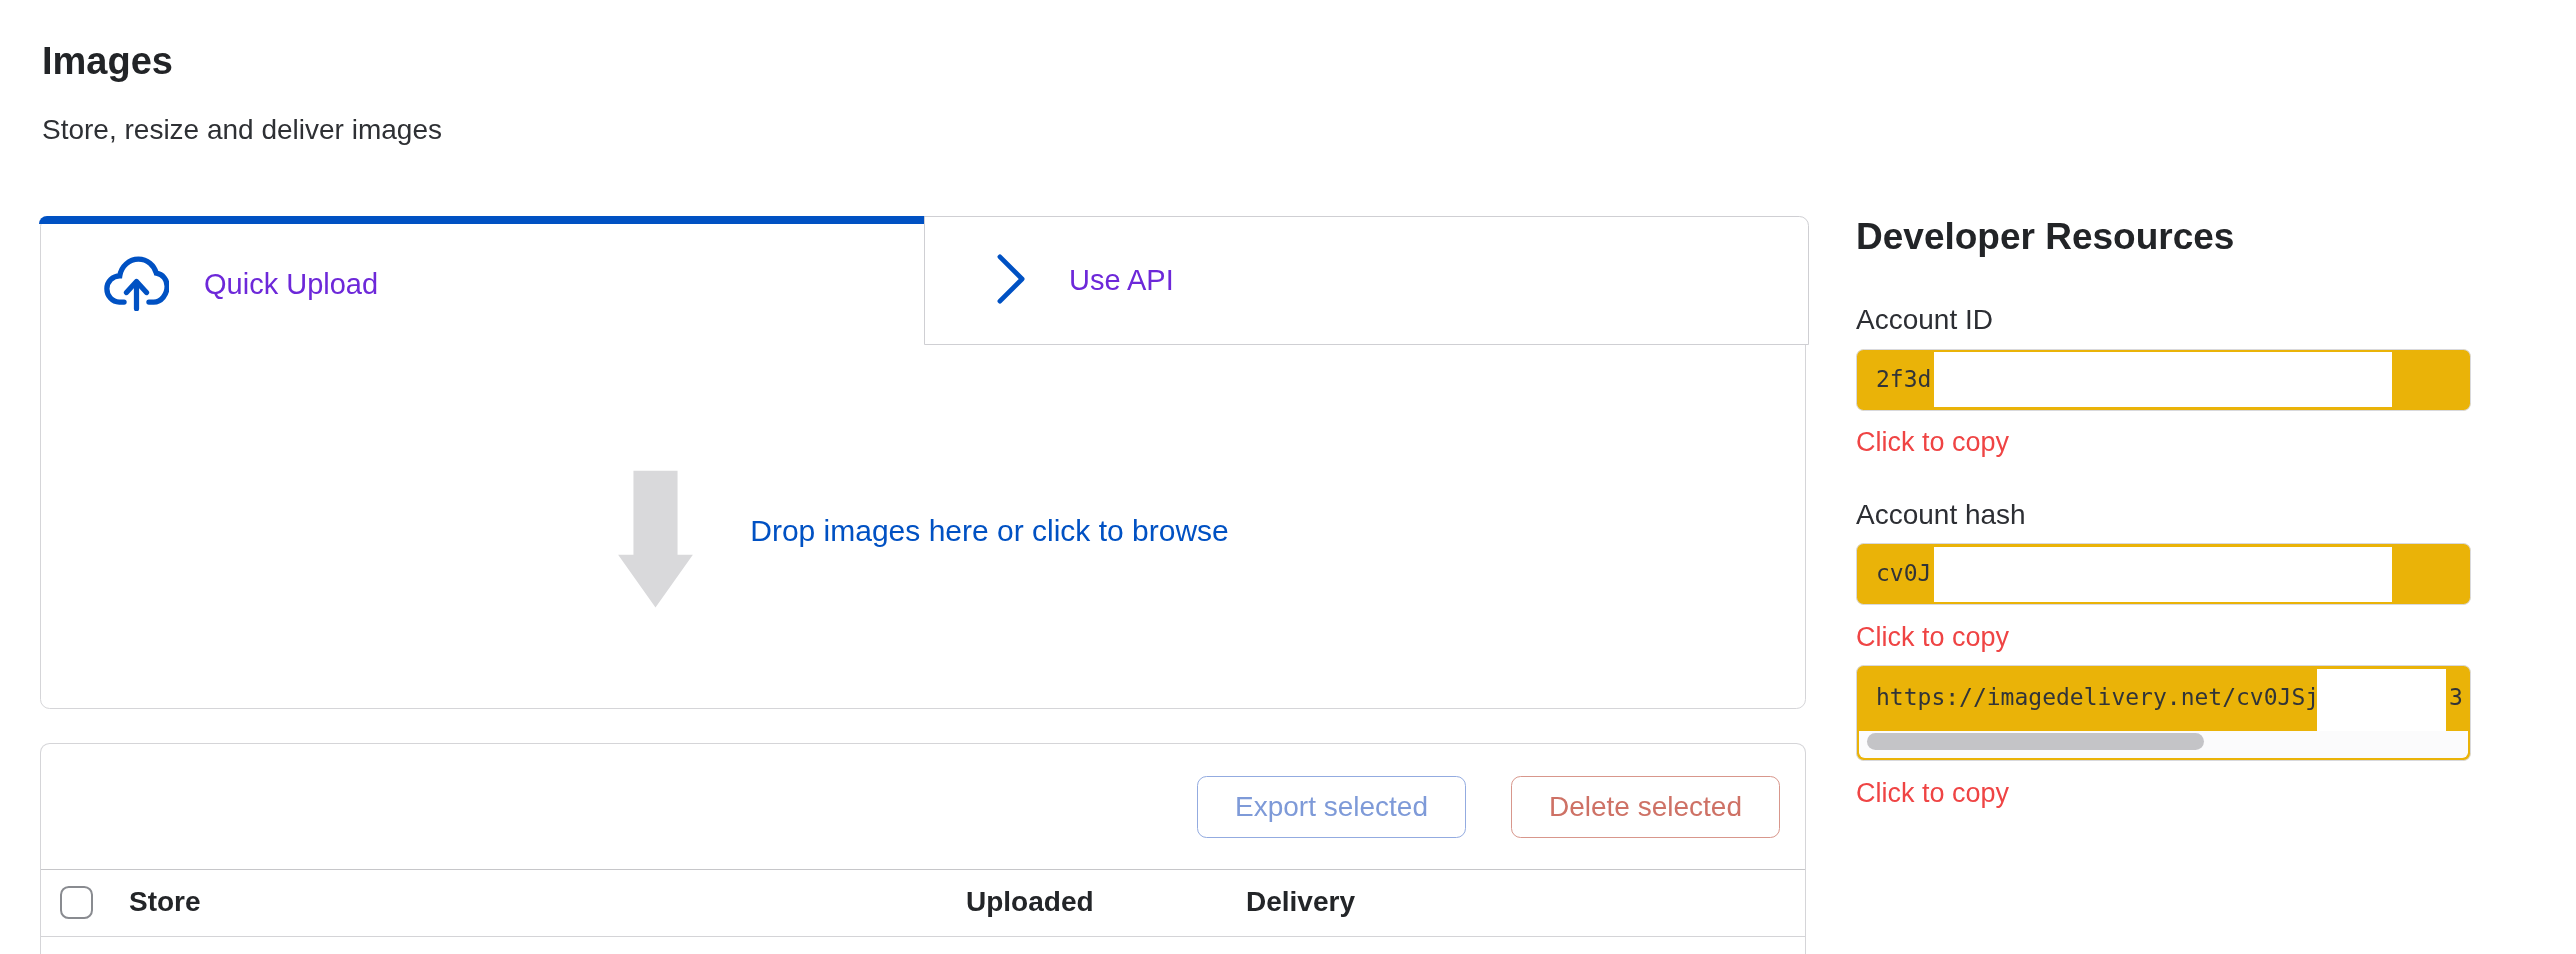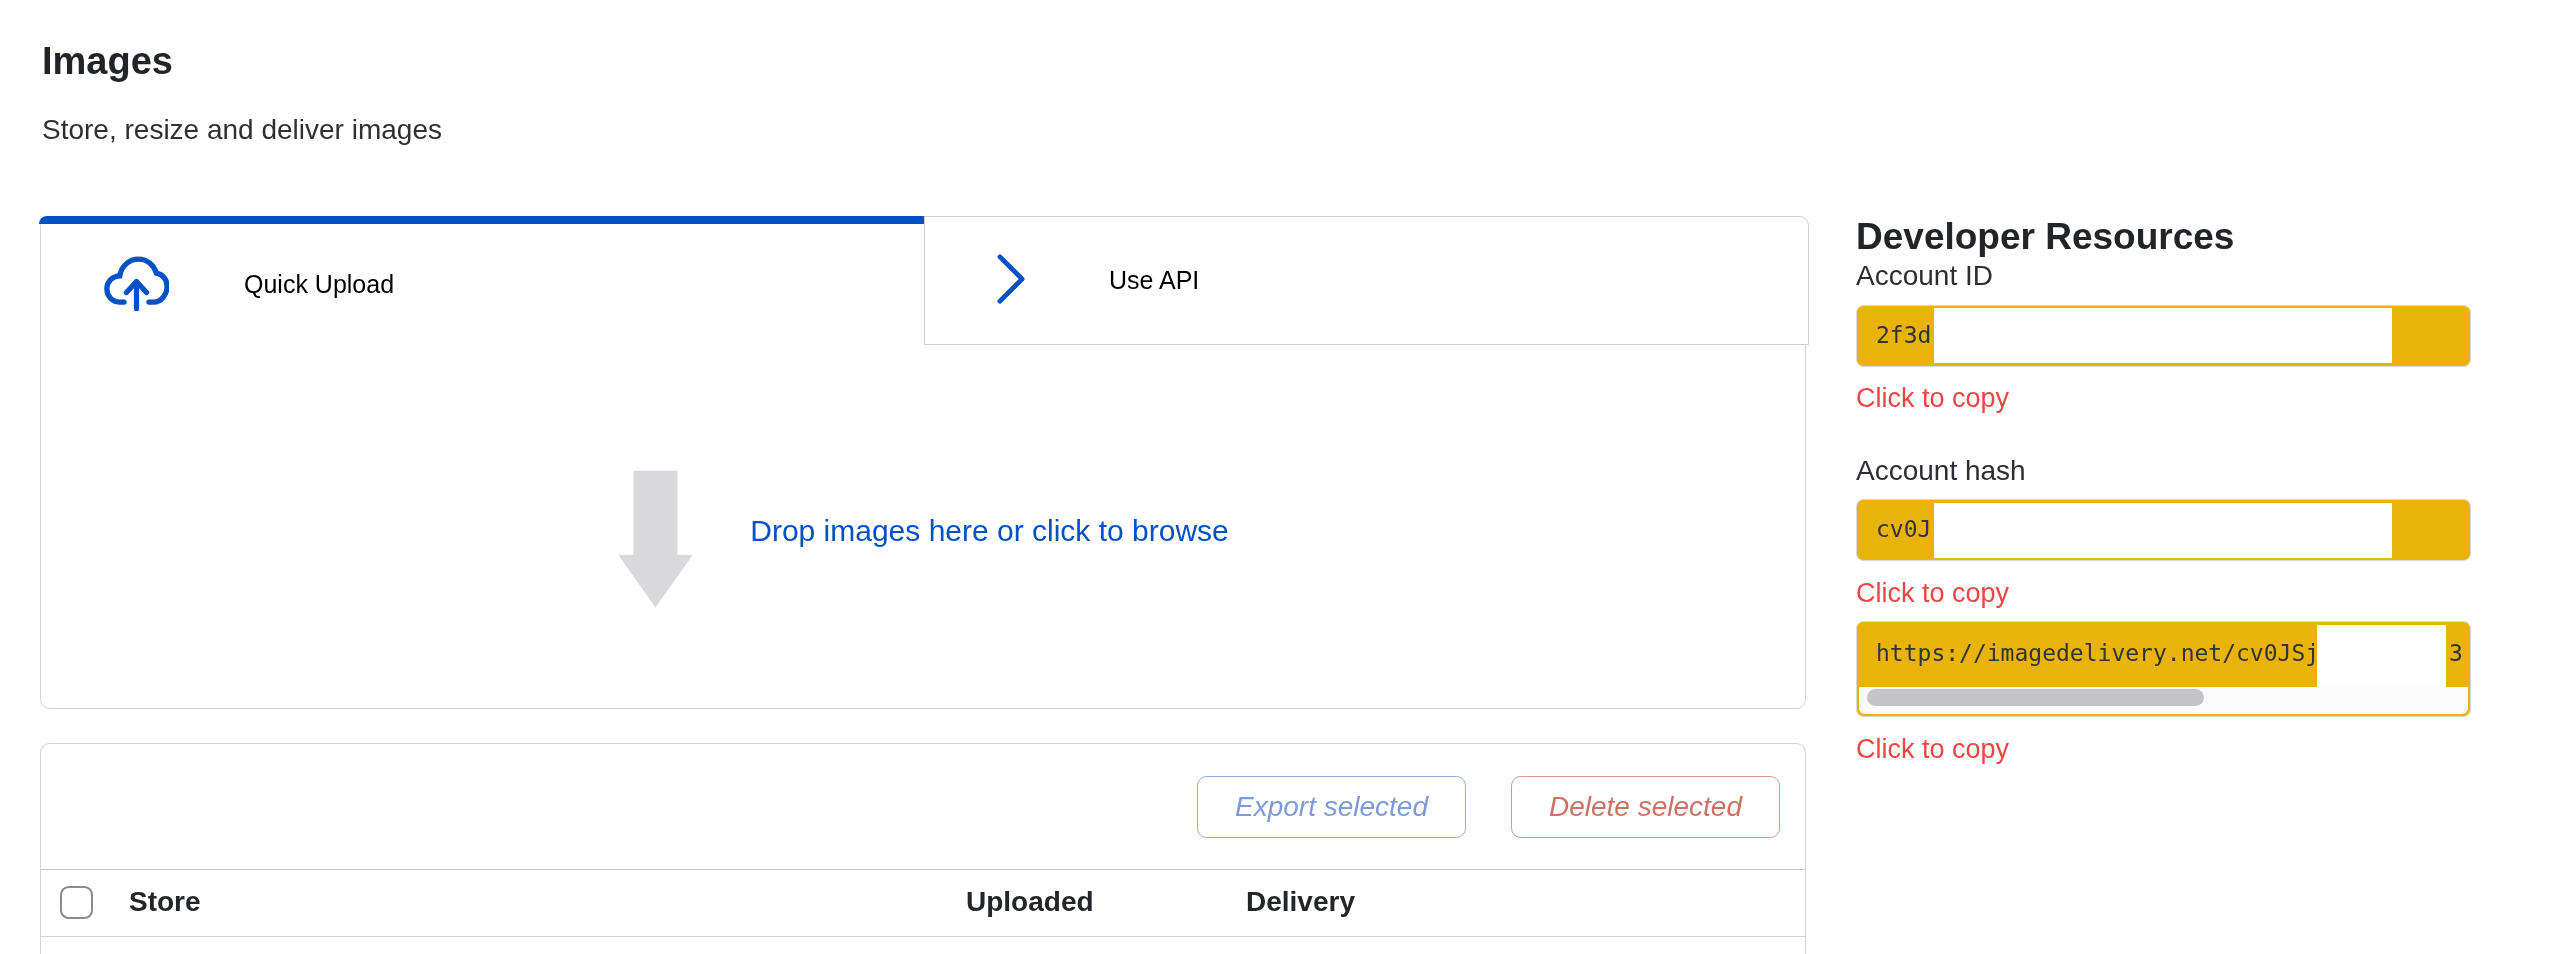--- a/index.html
+++ b/index.html
@@ -12,48 +12,48 @@
   
   .upload-panel { position:absolute; left:40px; top:217px; width:1766px; height:492px;
                   border:1.9px solid #d5d5d8; border-radius:9.6px; background:#fff; }
   .tab-active-bar { position:absolute; left:-1.9px; top:-1.9px; width:887px; height:7.7px;
                     background:#0051c3; border-top-left-radius:9.6px; }
   .tab-quick { position:absolute; left:0; top:5.8px; width:883px; height:121px;
                display:flex; align-items:center; padding-left:63px; gap:35px; cursor:pointer; }
   .tab-api   { position:absolute; left:883px; top:-1.9px; width:885px; height:129px;
                border:1.9px solid #cfcfd3; border-top-right-radius:9.6px; background:#fff;
                display:flex; align-items:center; padding-left:71px; gap:42px; cursor:pointer; }
-  .tab-label { font-size:25px; color:#000000;margin-left:40px; }
+  .tab-label { font-size:29px; color:#6d28d9; }
 
   .dropzone { position:absolute; left:0; top:127px; right:0; bottom:0;
               display:flex; align-items:center; justify-content:center; gap:56px; cursor:pointer; }
   .drop-arrow { transform:translateY(15.4px); }
   .drop-label { font-size:30px; color:#0051c3; transform:translateY(3.8px); }
 
   
   .table-panel { position:absolute; left:40px; top:743px; width:1766px; height:250px;
                  border:1.9px solid #d5d5d8; border-bottom:none; border-radius:9.6px 9.6px 0 0; background:#fff; }
   .actions-row { height:126px; display:flex; align-items:center; justify-content:flex-end;
                  gap:21px; padding-right:25px; border-bottom:1.9px solid #c6c6c9; }
   .btn { height:62px; padding:0 37px; font-size:28px; background:#fff; border-radius:9.6px; cursor:pointer;
-         font-family:"Liberation Sans", sans-serif;font-style:italic; }
+         font-family:"Liberation Sans", sans-serif; }
   .btn-export { color:#7e9ad8; border:1.9px solid #93abe0; }
   .btn-delete { color:#ce7165; border:1.9px solid #d8978c;margin-left:24px; }
   .table-header { position:relative; height:67px; border-bottom:1.9px solid #d4d4d7; }
   .checkbox { position:absolute; left:19px; top:16.4px; width:33px; height:33px;
               border:2.4px solid #898b90; border-radius:8.7px; background:#fff; cursor:pointer; }
   .col-head { position:absolute; top:16.4px; font-size:28px; font-weight:600; color:#232528; }
   .col-name     { left:88px; }
   .col-uploaded { left:925px; }
   .col-actions  { left:1205px; }
 
   
   .sidebar { position:absolute; left:1856px; top:215px; width:615px; }
   .sidebar-title { font-size:37px; font-weight:600; line-height:44px; color:#222427; }
-  .f-label { font-size:28px; line-height:33px; color:#2c2e33; }
+  .f-label { margin-top:44px; font-size:28px; line-height:33px; color:#2c2e33; }
   .f-label + .f-label, .hint + .f-label { margin-top:40px; }
   .field { position:relative; margin-top:12.5px; width:615px; height:62px; background:#eab308;
            border:1.9px solid #d9d9dc; border-radius:7.7px; overflow:hidden; cursor:pointer; }
   .field .value { font-family:"DejaVu Sans Mono", monospace; font-size:23px; color:#313438;
                   line-height:58px; padding-left:19px; white-space:nowrap; }
   .redact { position:absolute; top:2.9px; bottom:2.9px; left:77px; width:458px; background:#ffffff; }
   .field-url { height:96px; }
   .field-url .value { line-height:62px; }
   .field-url .track { position:absolute; left:1.9px; right:1.9px; bottom:1.9px; height:27px;
                       background:#fbfbfc; border-radius:0 0 5.8px 5.8px; }

